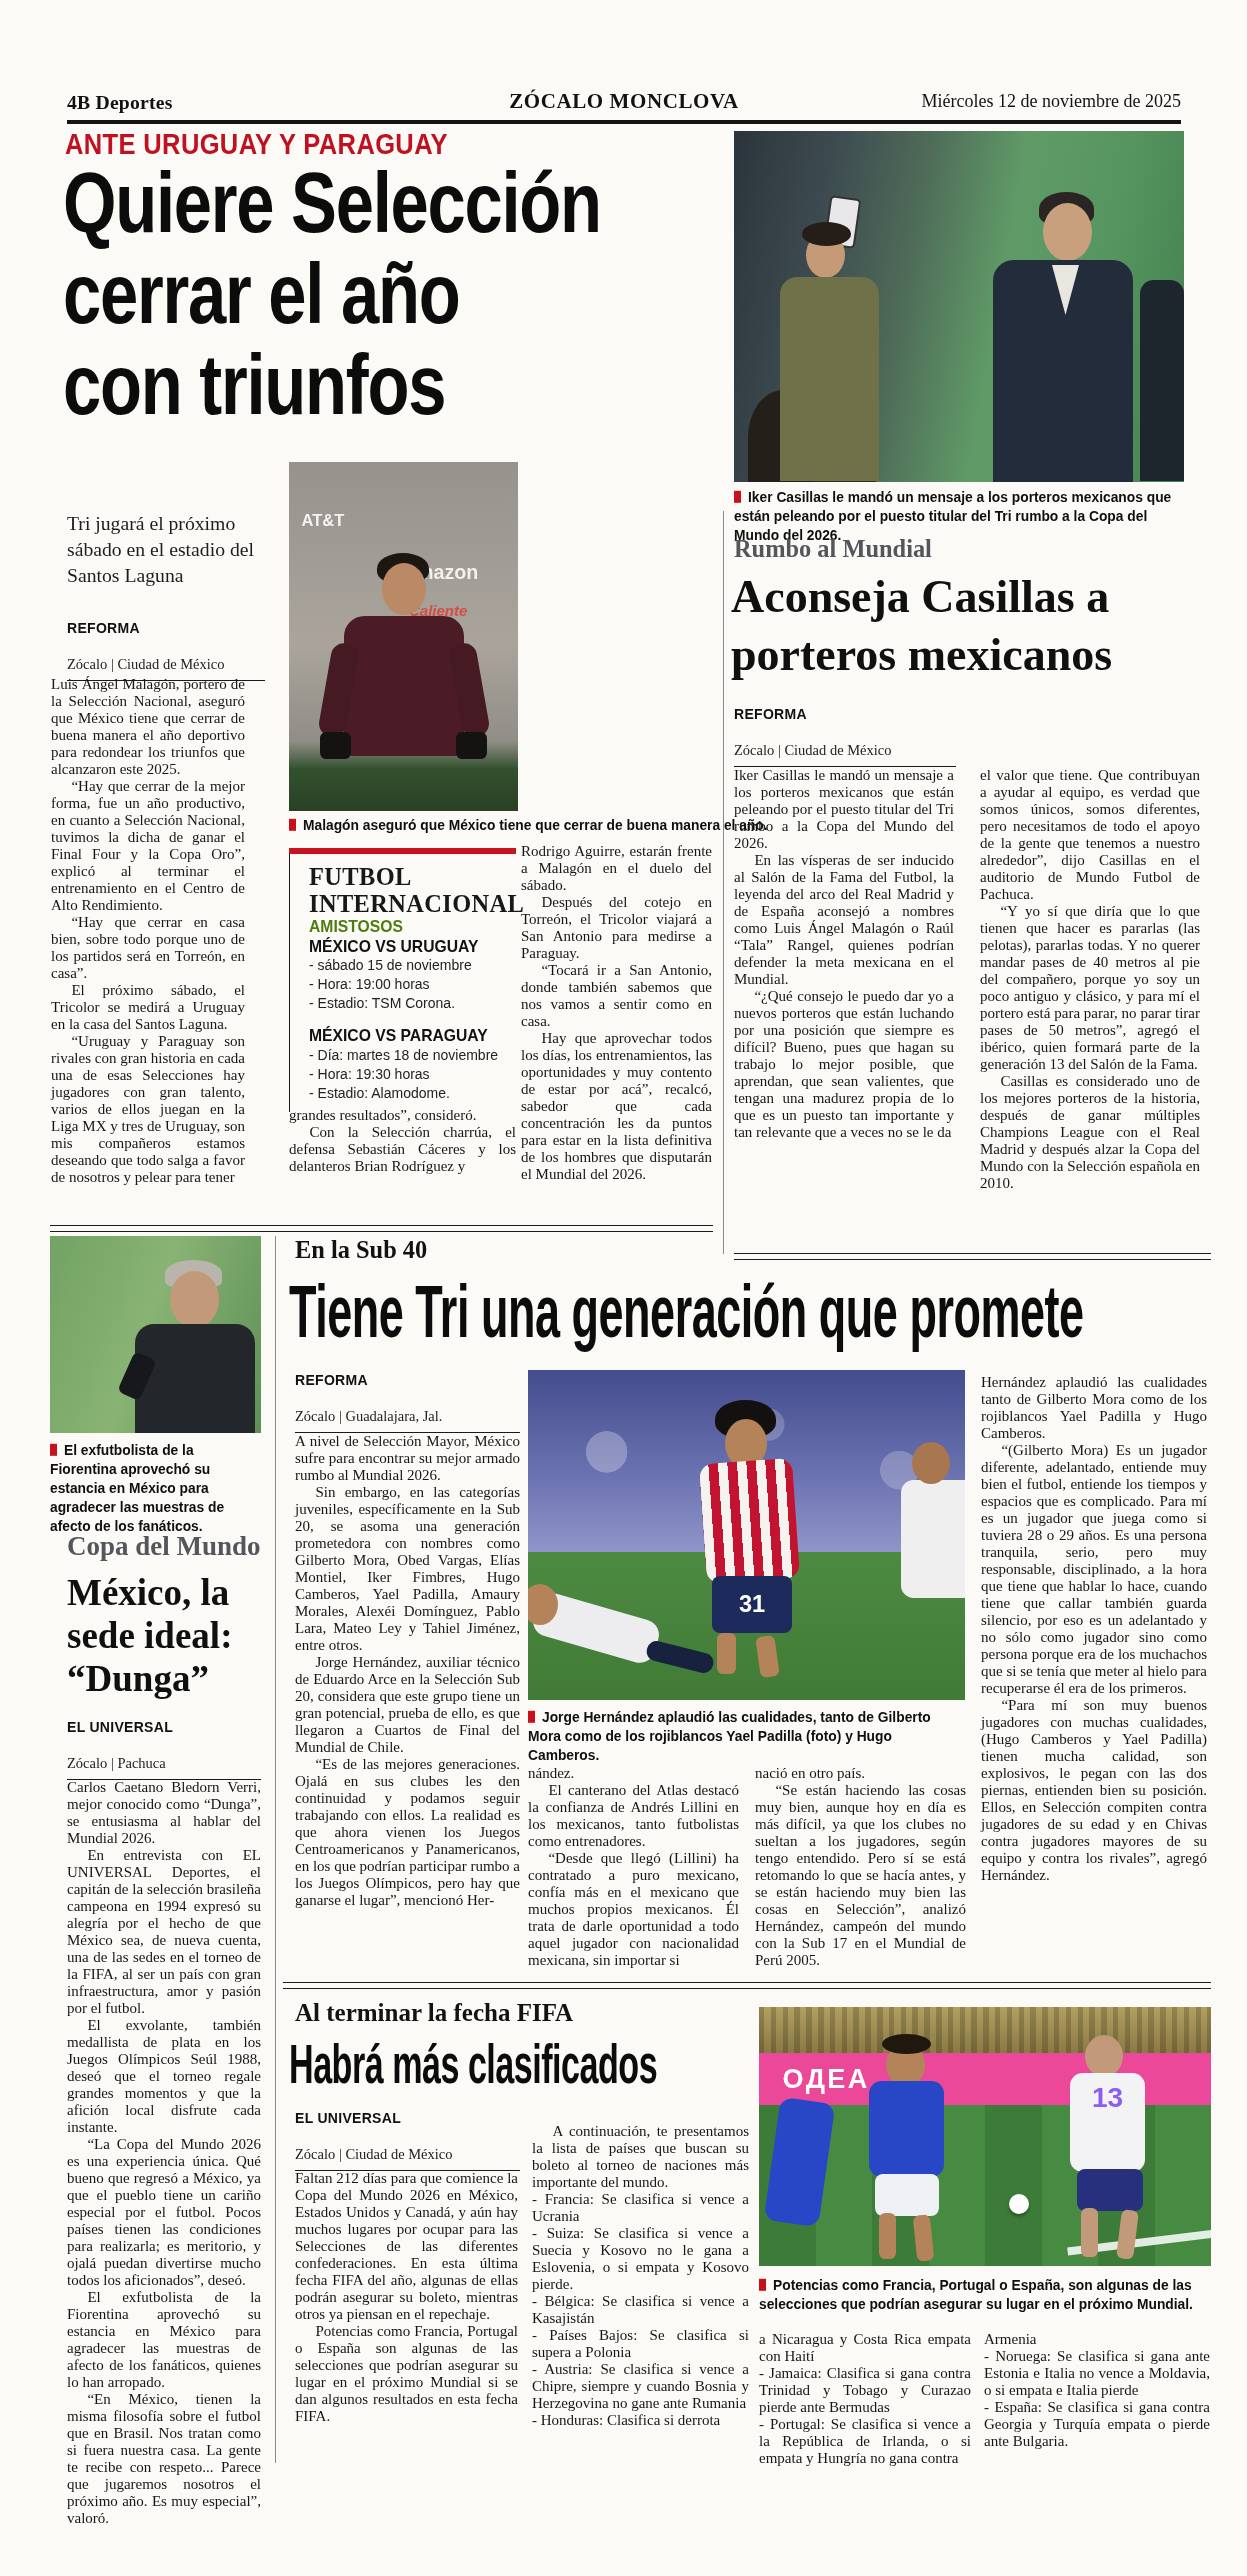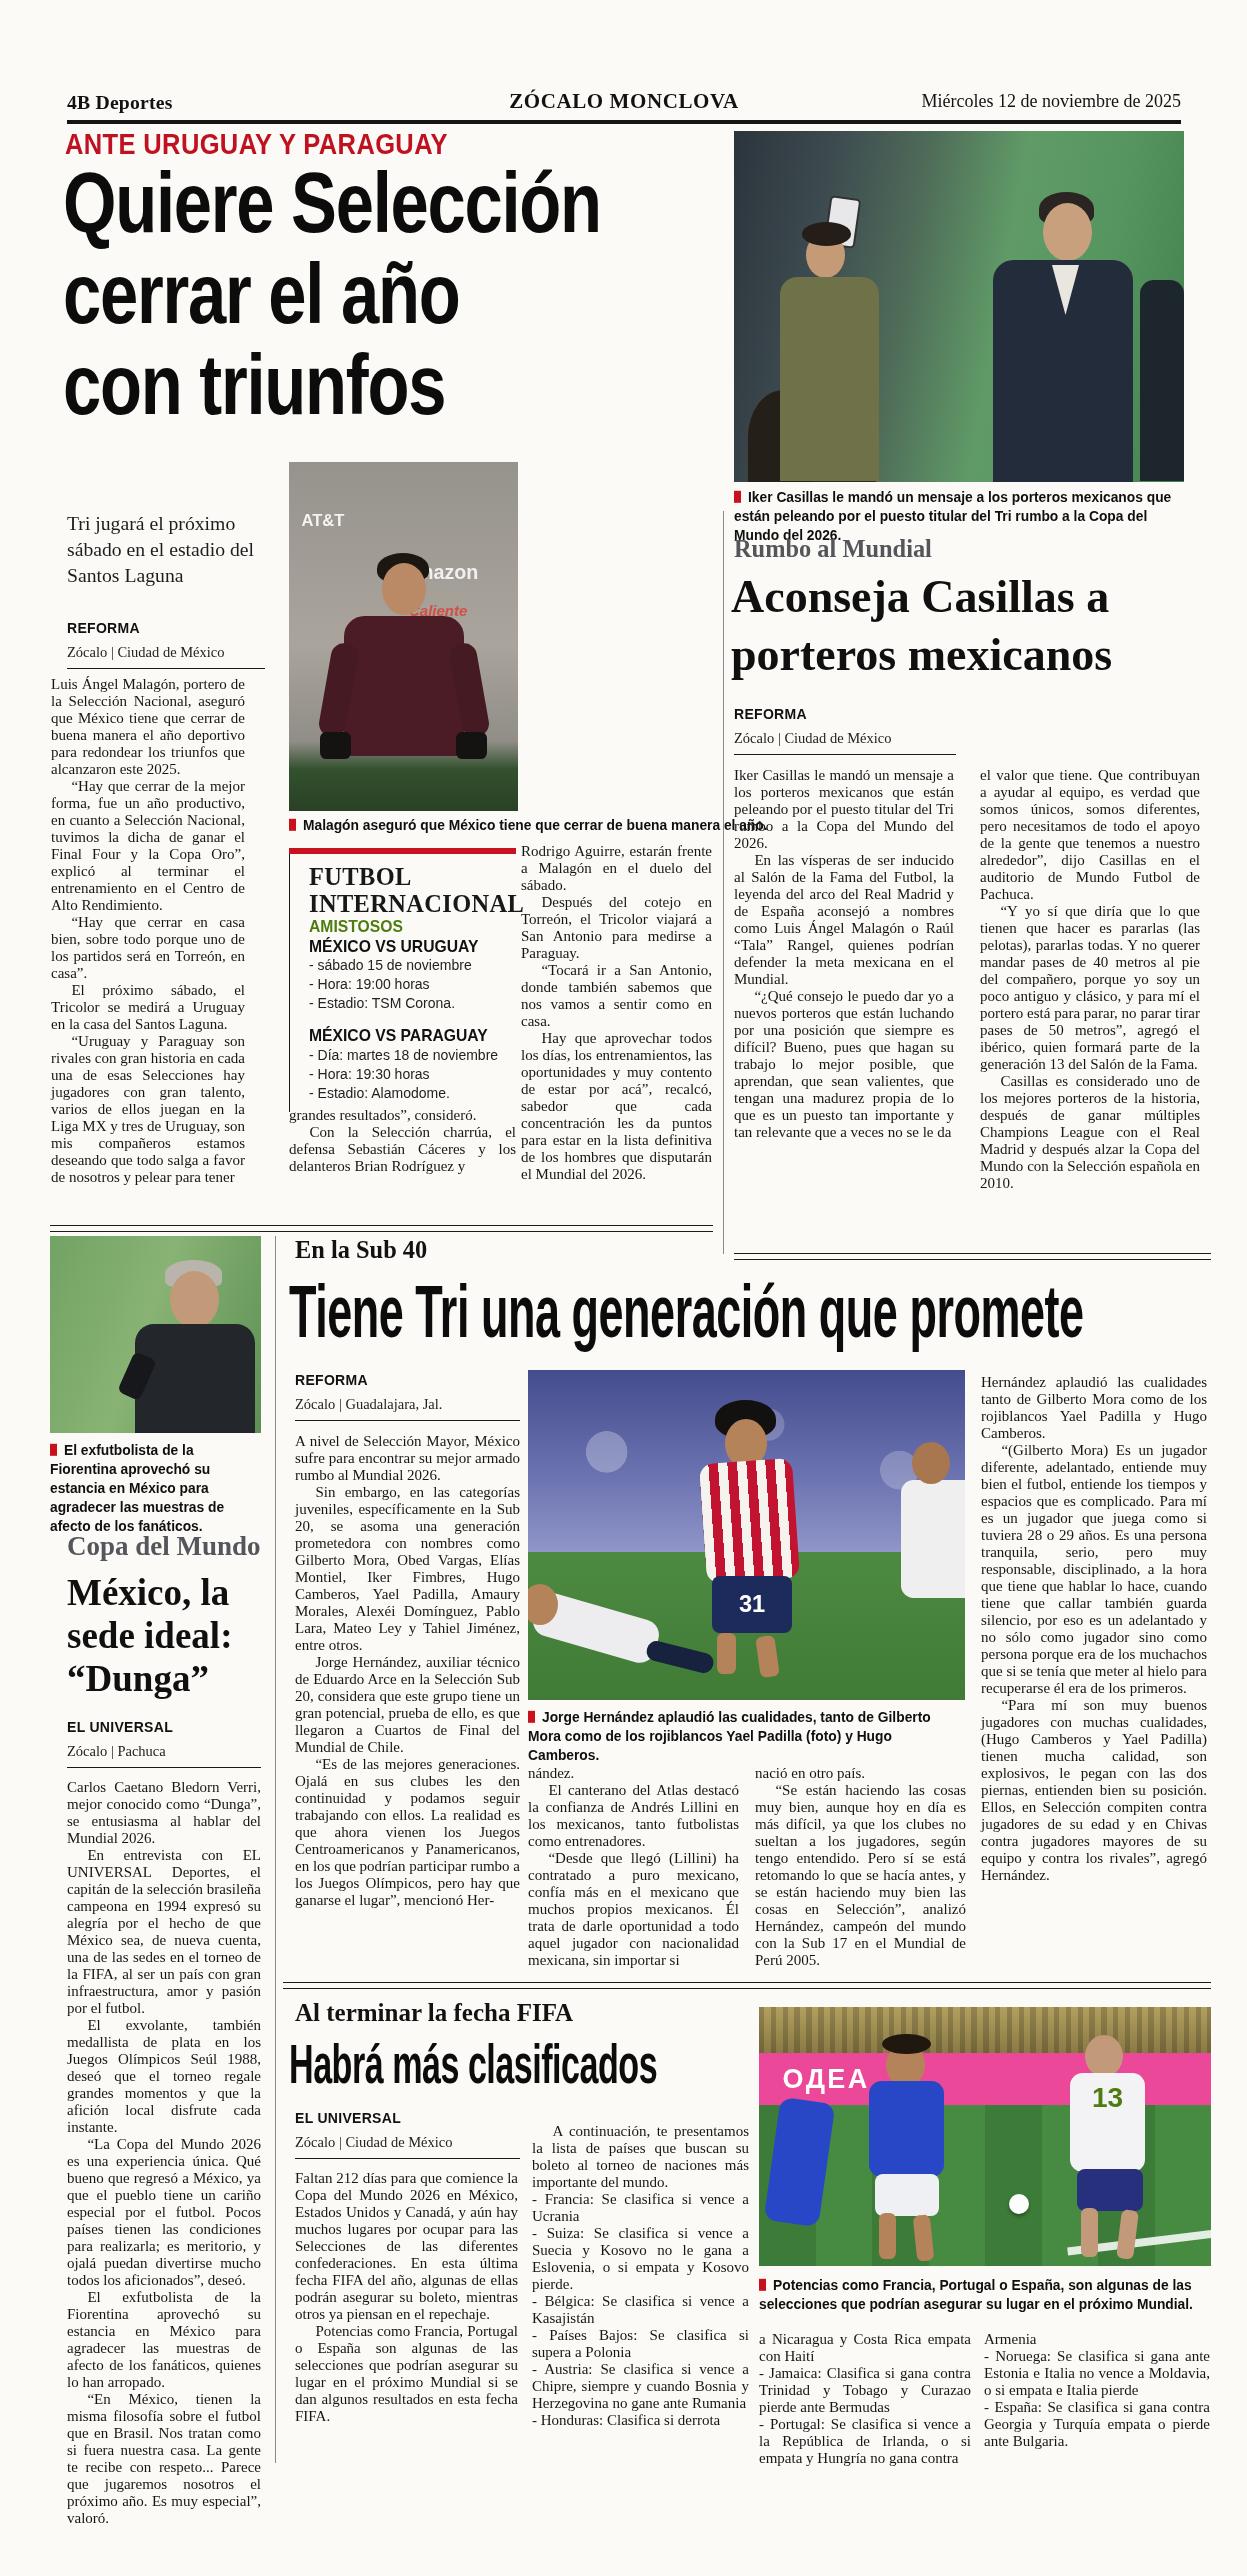--- a/index.html
+++ b/index.html
@@ -28,21 +28,21 @@
 
   
   .shead{font-weight:900;color:#101010;}
   .cas-line{font-size:46px;line-height:58px;}
   .dun-line{font-size:37px;line-height:43px;}
 
   .deck{font-size:19.7px;line-height:26px;color:#1d1d1d;}
 
   .byline{border-bottom:1.6px solid #1a1a1a;padding-bottom:7px;}
   .agency{font-family:"Liberation Sans",sans-serif;font-weight:700;font-size:14px;line-height:16.5px;letter-spacing:0.3px;color:#111;}
-  .place{font-size:14.5px;line-height:17.3px;margin-top:7px;color:#222;}
+  .place{font-size:14.5px;line-height:17.3px;margin-top:19px;color:#222;}
 
   .body{font-size:15px;line-height:17px;text-align:justify;color:#161616;}
   .body p{margin:0;text-indent:20.4px;}
   .body p.ni{text-indent:0;}
 
   .cap{font-family:"Liberation Sans",sans-serif;font-weight:700;font-size:13.8px;line-height:19px;color:#0f0f0f;}
   .cap .sq{display:inline-block;width:7px;height:11.8px;background:#c8111c;margin-right:7px;transform:translateY(0.8px);}
   .nowrap{white-space:nowrap;}
 
   .drule{height:4.7px;border-top:1.6px solid #1b1b1b;border-bottom:1.6px solid #1b1b1b;}
@@ -280,21 +280,21 @@
     <div class="sh" style="left:308px;top:230px;width:173px;height:7.9px;background:rgba(255,255,255,.85);transform:rotate(-7deg)"></div>
     <div class="sh" style="left:12.6px;top:93px;width:55px;height:124px;background:#2747c6;border-radius:12.6px;transform:rotate(8deg)"></div>
     <div class="sh" style="left:127px;top:36px;width:39px;height:44px;background:#b5835a;border-radius:50%"></div>
     <div class="sh" style="left:123px;top:27px;width:49px;height:20.4px;background:#20180f;border-radius:50%"></div>
     <div class="sh" style="left:110px;top:74px;width:75px;height:96px;background:#2747c6;border-radius:12.6px"></div>
     <div class="sh" style="left:116px;top:167px;width:64px;height:42px;background:#eef0f4;border-radius:7.9px"></div>
     <div class="sh" style="left:120px;top:206px;width:17.3px;height:46px;background:#b5835a;border-radius:6.3px"></div>
     <div class="sh" style="left:156px;top:208px;width:17.3px;height:46px;background:#b5835a;border-radius:6.3px;transform:rotate(-6deg)"></div>
     <div class="sh" style="left:326px;top:28px;width:38px;height:42px;background:#c29a79;border-radius:50%"></div>
     <div class="sh" style="left:311px;top:66px;width:75px;height:99px;background:#f3f3f5;border-radius:12.6px"></div>
-    <div class="sh sans" style="left:311px;top:75px;width:75px;text-align:center;color:#4d7c0f;font-weight:900;font-size:28px">13</div>
+    <div class="sh sans" style="left:311px;top:75px;width:75px;text-align:center;color:#8b5cf6;font-weight:900;font-size:28px">13</div>
     <div class="sh" style="left:318px;top:162px;width:66px;height:42px;background:#27307c;border-radius:7.9px"></div>
     <div class="sh" style="left:322px;top:201px;width:17.3px;height:49px;background:#c29a79;border-radius:6.3px"></div>
     <div class="sh" style="left:360px;top:203px;width:17.3px;height:49px;background:#c29a79;border-radius:6.3px;transform:rotate(7deg)"></div>
     <div class="sh" style="left:250px;top:187px;width:20.4px;height:20.4px;background:#fdfdfd;border-radius:50%;box-shadow:0 2.4px 3.9px rgba(0,0,0,.35)"></div>
   </div>
   <div class="abs cap" style="left:759px;top:2276px;width:454px">
     <span class="sq"></span><span>Potencias como Francia, Portugal o España, son algunas de las selecciones que podrían asegurar su lugar en el próximo Mundial.</span>
   </div>
   <div class="abs body" style="left:759px;top:2331px;width:212px">
     <p class="ni">a Nicaragua y Costa Rica empata con Haití</p>

